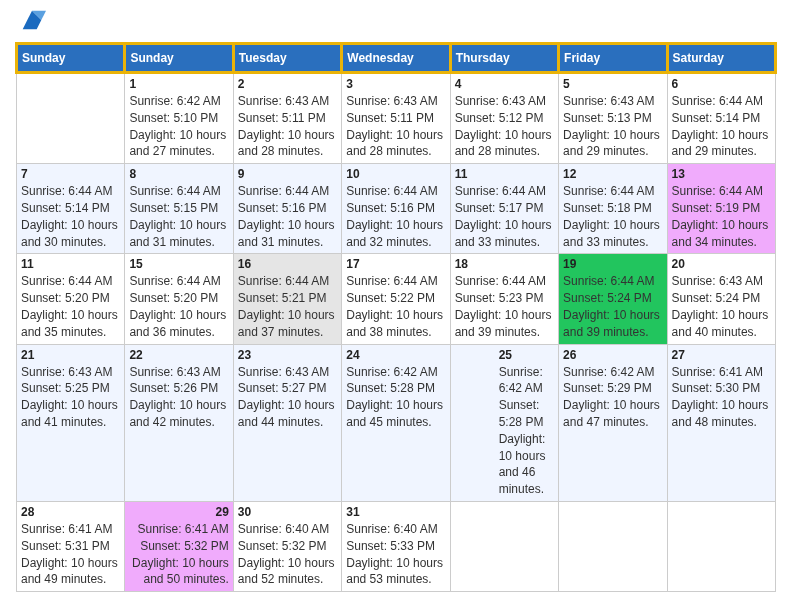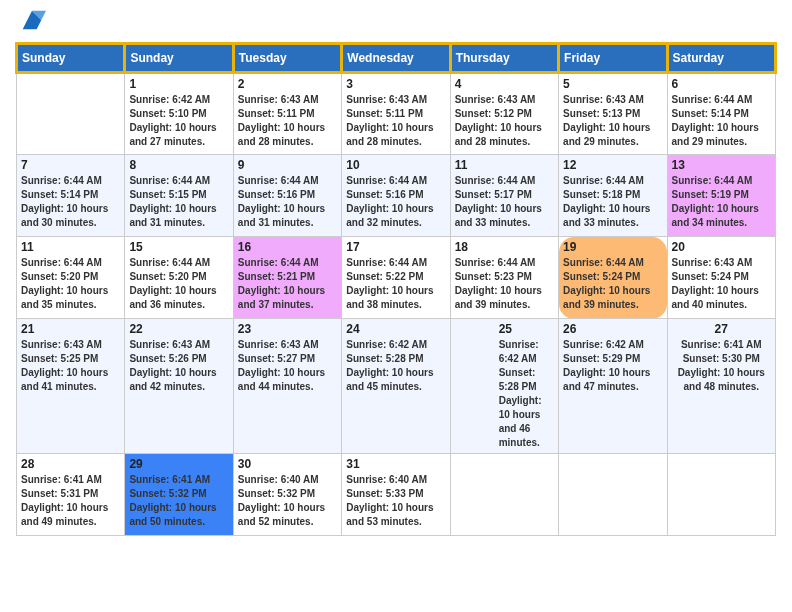--- a/index.html
+++ b/index.html
@@ -73,24 +73,23 @@
       height: 82px;
     }
     .day-number {
       font-size: 12px;
       font-weight: bold;
       color: #222;
       display: block;
       margin-bottom: 2px;
     }
     .day-info {
-      font-size: 10px;
+      font-size: 12px;
       color: #333;
       line-height: 1.4;
-      font-weight: bold;
     }
     .empty-cell {
       background: #f9f9f9;
     }
     .calendar tr:nth-child(odd) td {
       background: #fff;
     }
     .calendar tr:nth-child(even) td {
       background: #f5f8ff;
     }
@@ -188,33 +187,33 @@
         </tr>
         <tr>
           <td style="background: rgb(255, 255, 255);">
             <span class="day-number">11</span>
             <div class="day-info">Sunrise: 6:44 AM<br>Sunset: 5:20 PM<br>Daylight: 10 hours and 35 minutes.</div>
           </td>
           <td style="background: rgb(255, 255, 255);">
             <span class="day-number">15</span>
             <div class="day-info">Sunrise: 6:44 AM<br>Sunset: 5:20 PM<br>Daylight: 10 hours and 36 minutes.</div>
           </td>
-          <td style="background: #f0abfc; margin-left: 44px;">
+          <td style="background: #e5e5e5; margin-left: 44px;">
             <span class="day-number">16</span>
             <div class="day-info">Sunrise: 6:44 AM<br>Sunset: 5:21 PM<br>Daylight: 10 hours and 37 minutes.</div>
           </td>
           <td style="background: rgb(255, 255, 255);">
             <span class="day-number">17</span>
             <div class="day-info">Sunrise: 6:44 AM<br>Sunset: 5:22 PM<br>Daylight: 10 hours and 38 minutes.</div>
           </td>
           <td style="background: rgb(255, 255, 255); margin-top: 28px;">
             <span class="day-number">18</span>
             <div class="day-info">Sunrise: 6:44 AM<br>Sunset: 5:23 PM<br>Daylight: 10 hours and 39 minutes.</div>
           </td>
-          <td style="background: #fdba74; border-radius: 15px;">
+          <td style="background: #22c55e;">
             <span class="day-number">19</span>
             <div class="day-info">Sunrise: 6:44 AM<br>Sunset: 5:24 PM<br>Daylight: 10 hours and 39 minutes.</div>
           </td>
           <td style="background: rgb(255, 255, 255);">
             <span class="day-number">20</span>
             <div class="day-info">Sunrise: 6:43 AM<br>Sunset: 5:24 PM<br>Daylight: 10 hours and 40 minutes.</div>
           </td>
         </tr>
         <tr>
           <td style="background: rgb(240, 245, 255); margin-left: 44px;">
@@ -234,31 +233,31 @@
             <div class="day-info">Sunrise: 6:42 AM<br>Sunset: 5:28 PM<br>Daylight: 10 hours and 45 minutes.</div>
           </td>
           <td style="background: rgb(240, 245, 255); padding-left: 48px;">
             <span class="day-number">25</span>
             <div class="day-info">Sunrise: 6:42 AM<br>Sunset: 5:28 PM<br>Daylight: 10 hours and 46 minutes.</div>
           </td>
           <td style="background: rgb(240, 245, 255);">
             <span class="day-number">26</span>
             <div class="day-info">Sunrise: 6:42 AM<br>Sunset: 5:29 PM<br>Daylight: 10 hours and 47 minutes.</div>
           </td>
-          <td style="background: rgb(240, 245, 255); text-align: center;">
+          <td style="background: rgb(240, 245, 255);">
             <span class="day-number">27</span>
             <div class="day-info">Sunrise: 6:41 AM<br>Sunset: 5:30 PM<br>Daylight: 10 hours and 48 minutes.</div>
           </td>
         </tr>
         <tr>
           <td style="background: rgb(255, 255, 255); margin-top: 34px;">
             <span class="day-number">28</span>
             <div class="day-info">Sunrise: 6:41 AM<br>Sunset: 5:31 PM<br>Daylight: 10 hours and 49 minutes.</div>
           </td>
-          <td style="background: #3b82f6;">
+          <td style="background: #f0abfc; text-align: right;">
             <span class="day-number">29</span>
             <div class="day-info">Sunrise: 6:41 AM<br>Sunset: 5:32 PM<br>Daylight: 10 hours and 50 minutes.</div>
           </td>
           <td style="background: rgb(255, 255, 255);">
             <span class="day-number">30</span>
             <div class="day-info">Sunrise: 6:40 AM<br>Sunset: 5:32 PM<br>Daylight: 10 hours and 52 minutes.</div>
           </td>
           <td style="background: rgb(255, 255, 255);">
             <span class="day-number">31</span>
             <div class="day-info">Sunrise: 6:40 AM<br>Sunset: 5:33 PM<br>Daylight: 10 hours and 53 minutes.</div>

